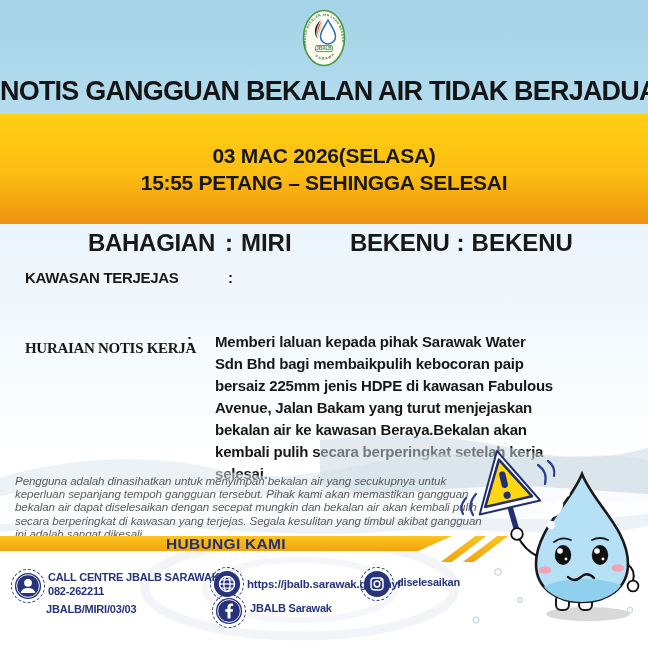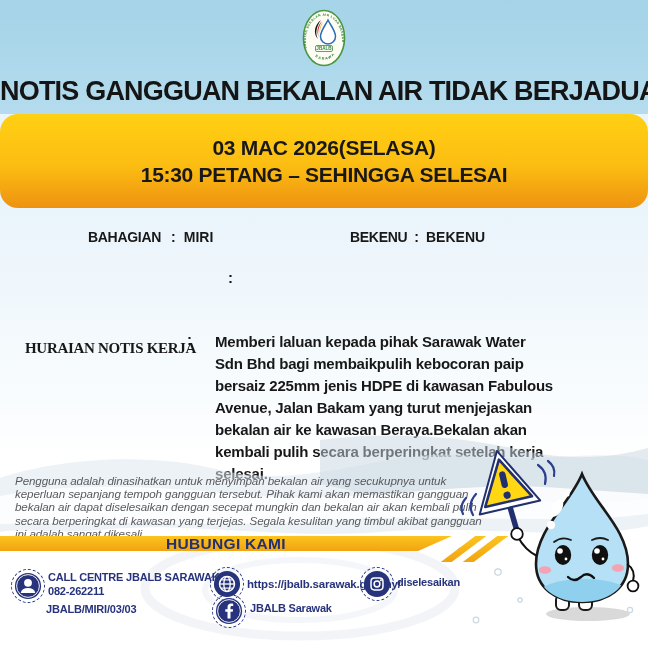--- a/index.html
+++ b/index.html
@@ -9,27 +9,27 @@
     font-family:"Liberation Sans",sans-serif;
     -webkit-font-smoothing:antialiased;
   }
   
   .header-band{position:absolute;top:0;left:0;width:648px;height:114px;
     background:linear-gradient(180deg,#a5d3e7,#b4dcee);}
   .logo-wrap{position:absolute;top:9px;left:302px;width:44px;height:58px;}
   .page-title{position:absolute;top:76px;left:0;width:648px;text-align:center;
     font-weight:700;font-size:27px;letter-spacing:-0.8px;color:#151515;white-space:nowrap;}
   
-  .date-banner{position:absolute;top:114px;left:0;width:648px;height:94px;
+  .date-banner{position:absolute;top:114px;left:0;width:648px;height:110px;
     background:linear-gradient(180deg,#ffd013 0%,#fcbd12 55%,#ee9211 100%);
-    display:flex;flex-direction:column;align-items:center;justify-content:center;gap:6px;border-radius:18px;}
+    display:flex;flex-direction:column;align-items:center;justify-content:center;gap:6px;}
   .date-banner .line{font-weight:700;font-size:21px;letter-spacing:-0.3px;color:#181818;line-height:1;}
   
   .fld{position:absolute;font-weight:700;color:#181818;}
-  .pair{display:flex;align-items:baseline;font-size:14px;}
+  .pair{display:flex;align-items:baseline;font-size:24px;}
   .pair .lbl{letter-spacing:-0.3px;}
   .pair .c{margin:0 8px 0 10px;}
   .lbl-sm{font-size:15px;letter-spacing:-0.3px;}
   .para{font-size:15px;line-height:22px;letter-spacing:-0.2px;}
   
   .splash{position:absolute;top:430px;left:0;width:648px;height:218px;pointer-events:none;}
   
   .disclaimer{position:absolute;top:474px;left:15px;width:474px;margin:0;
     font-style:italic;font-weight:500;font-size:11.6px;line-height:13.2px;
     color:#595a5e;letter-spacing:-0.1px;}
@@ -76,34 +76,35 @@
       <path d="M26,11 C23,17 18.5,22 18.5,27.5 a7.5,7.5 0 0 0 15,0 C33.5,22 29,17 26,11 Z" fill="#ffffff" stroke="#2a6db8" stroke-width="1.5"></path>
       <rect x="13.5" y="36.5" width="17" height="6" rx="1.5" fill="none" stroke="#3a8a3c" stroke-width="0.8"></rect>
       <text x="22" y="41.4" font-size="4.6" fill="#318a3c" text-anchor="middle" font-weight="700">JBALB</text>
     </svg>
   </div>
 
   <div class="page-title">NOTIS GANGGUAN BEKALAN AIR TIDAK BERJADUAL</div>
 
   <div class="date-banner">
     <div class="line">03 MAC 2026(SELASA)</div>
-    <div class="line">15:30 PETANG – SEHINGGA SELESAI</div>
+    <div class="line">15:55 PETANG – SEHINGGA SELESAI</div>
   </div>
 
   <div class="fld pair" style="left:88px;top:229px;">
     <span class="lbl">BAHAGIAN</span>
     <span class="c">:</span>
     <span>MIRI</span>
   </div>
   <div class="fld pair" style="left:350px;top:229px;">
     <span class="lbl">BEKENU</span>
     <span class="c" style="margin:0 7px;">:</span>
     <span>BEKENU</span>
   </div>
 
+  <div class="fld lbl-sm" style="left:25px;top:269px;">KAWASAN TERJEJAS</div>
   <div class="fld lbl-sm" style="left:228px;top:269px;">:</div>
 
   <div class="fld lbl-sm" style="left:25px;top:340px;font-family:Liberation Serif, serif;">HURAIAN NOTIS KERJA</div>
   <div class="fld lbl-sm" style="left:187px;top:331px;">:</div>
   <div class="fld para" style="left:215px;top:331px;width:338px;">Memberi laluan kepada pihak Sarawak Water Sdn Bhd bagi membaikpulih kebocoran paip bersaiz 225mm jenis HDPE di kawasan Fabulous Avenue, Jalan Bakam yang turut menjejaskan bekalan air ke kawasan Beraya.Bekalan akan kembali pulih secara berperingkat setelah kerja selesai.</div>
 
   <svg class="splash" viewBox="0 0 648 218">
     <path d="M0,48 C60,28 150,22 220,40 C310,62 390,16 470,26 C540,34 600,18 648,30 L648,96 C580,112 470,94 380,102 C280,110 180,90 100,100 C60,104 20,98 0,102 Z" fill="#dde7ee" opacity="0.55"></path>
     <path d="M320,10 C400,0 470,8 530,22 C580,32 620,26 648,18 L648,68 C600,78 540,68 480,74 C420,80 370,64 320,54 Z" fill="#c9d7e2" opacity="0.5"></path>
     <path d="M0,66 C80,50 170,58 260,66 C360,74 460,50 560,58 L648,64 L648,84 C560,96 440,82 340,90 C240,98 120,90 0,94 Z" fill="#ffffff" opacity="0.85"></path>

